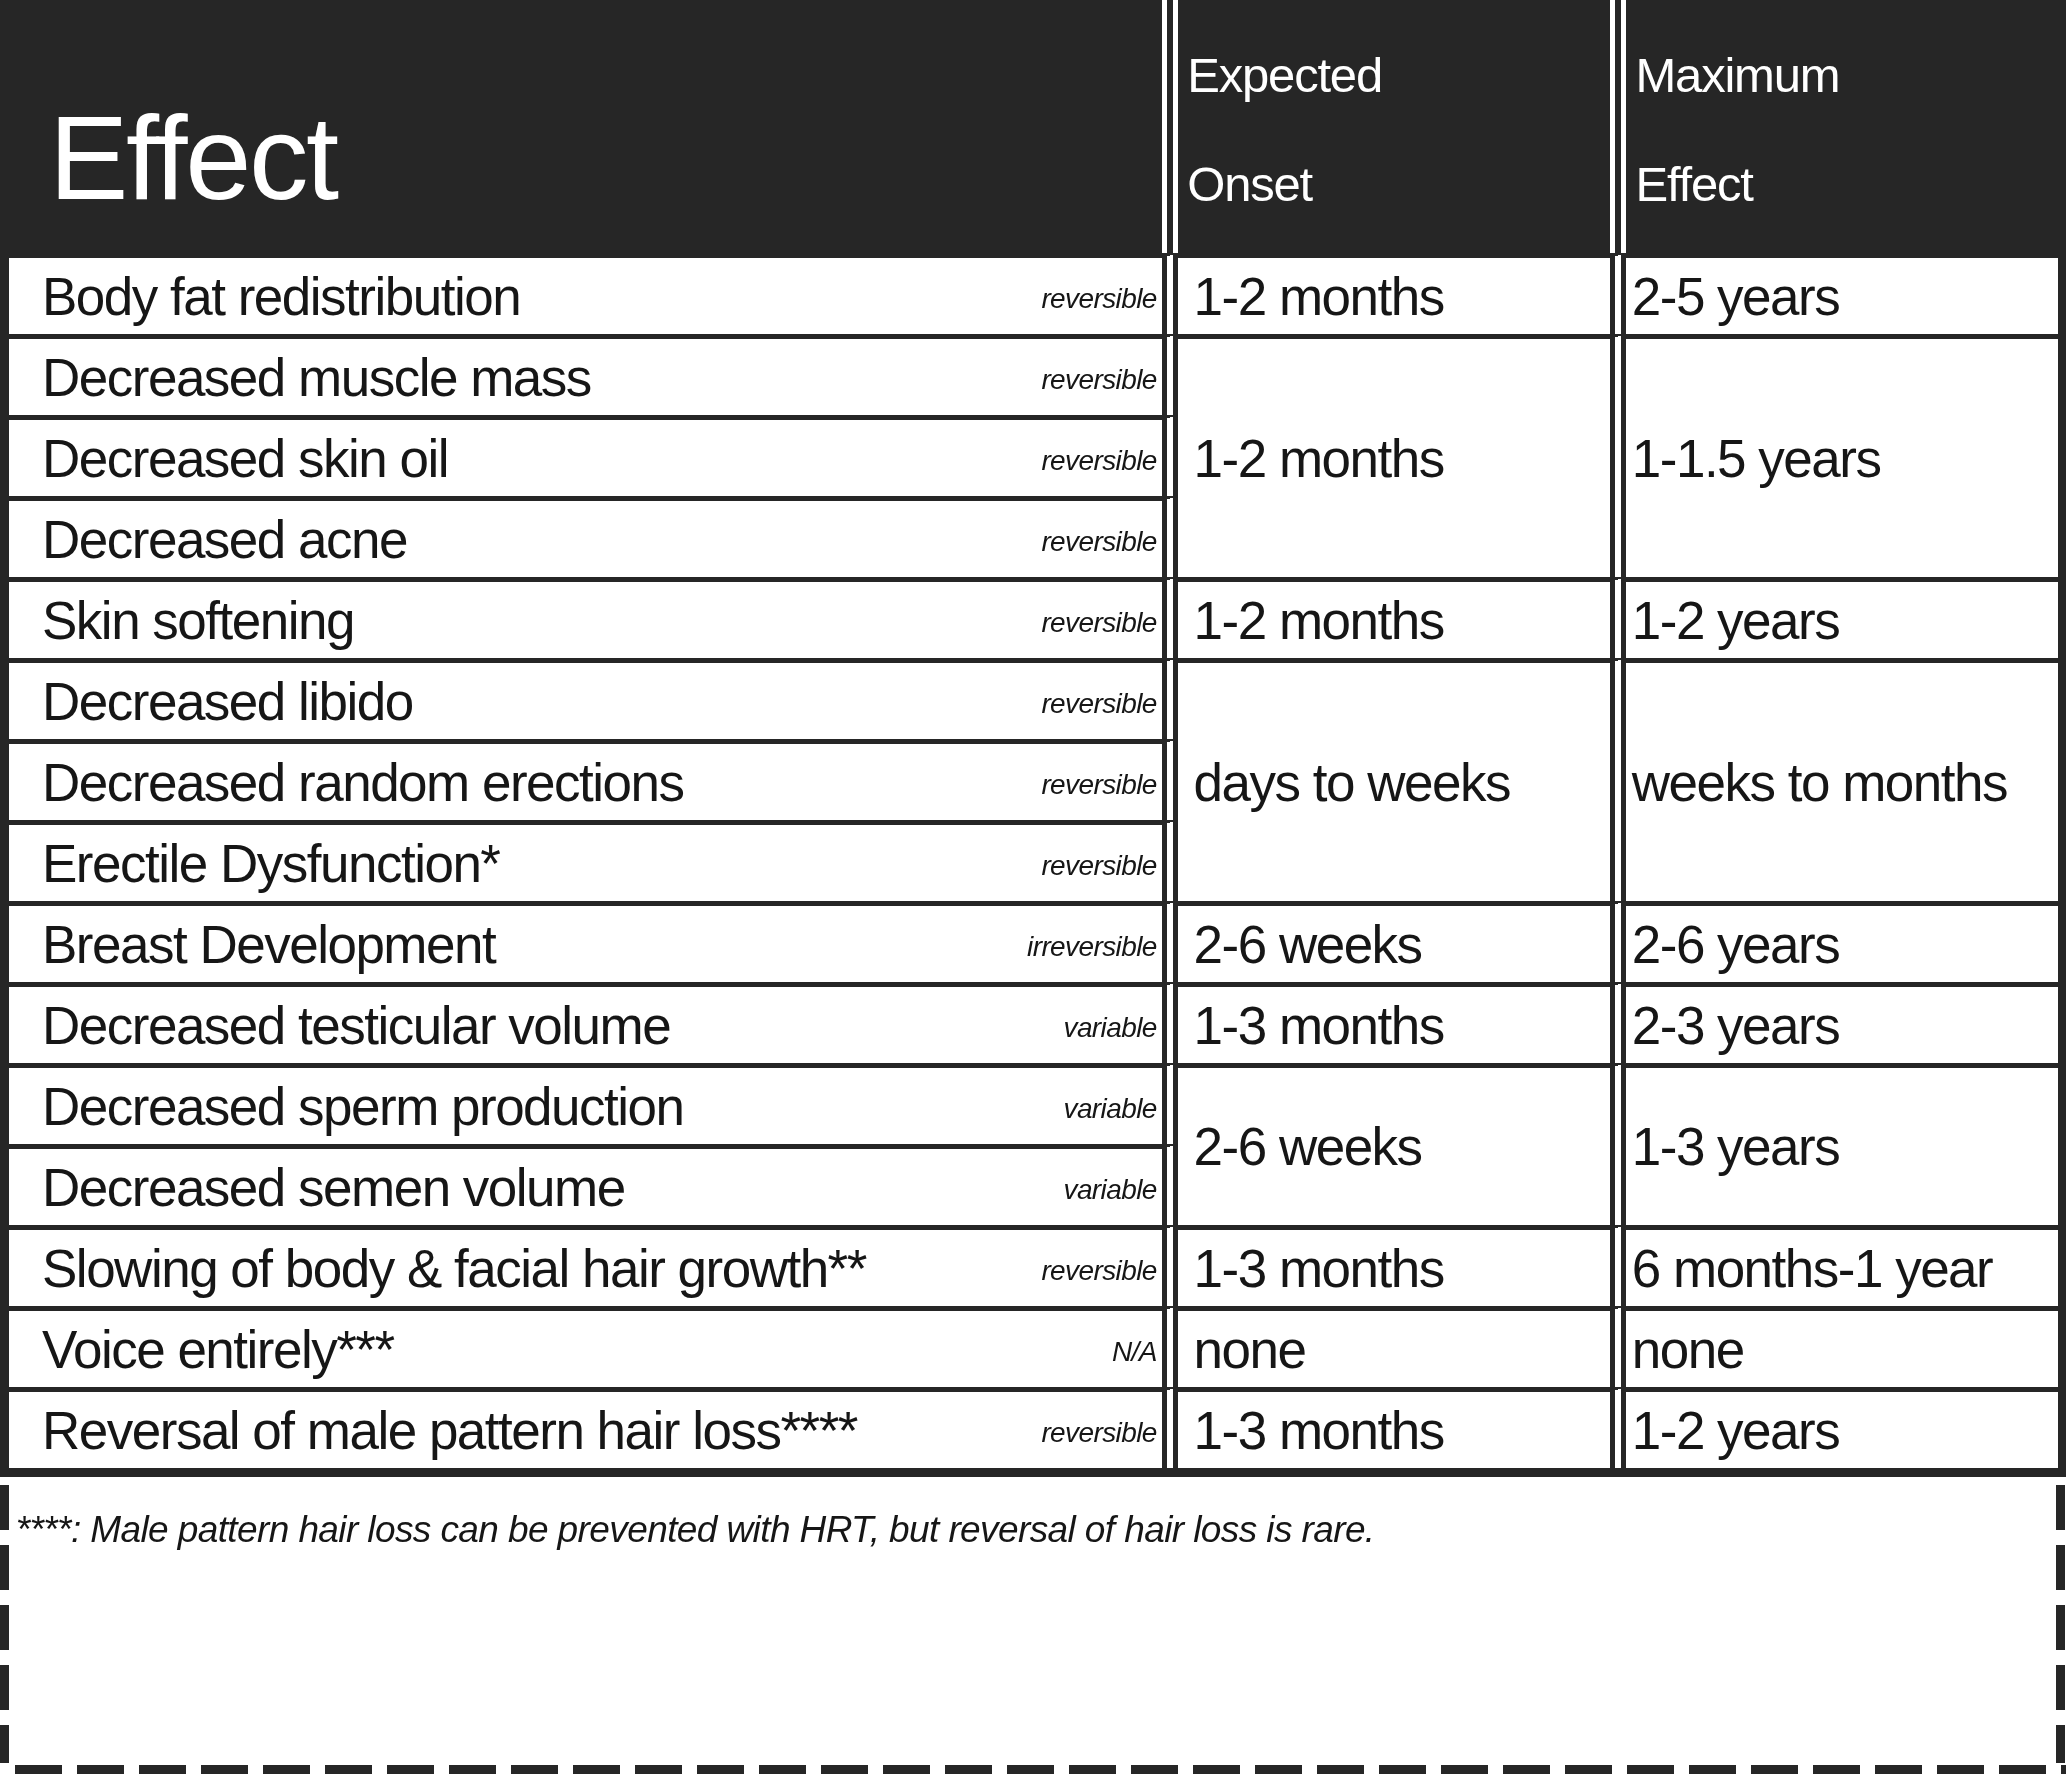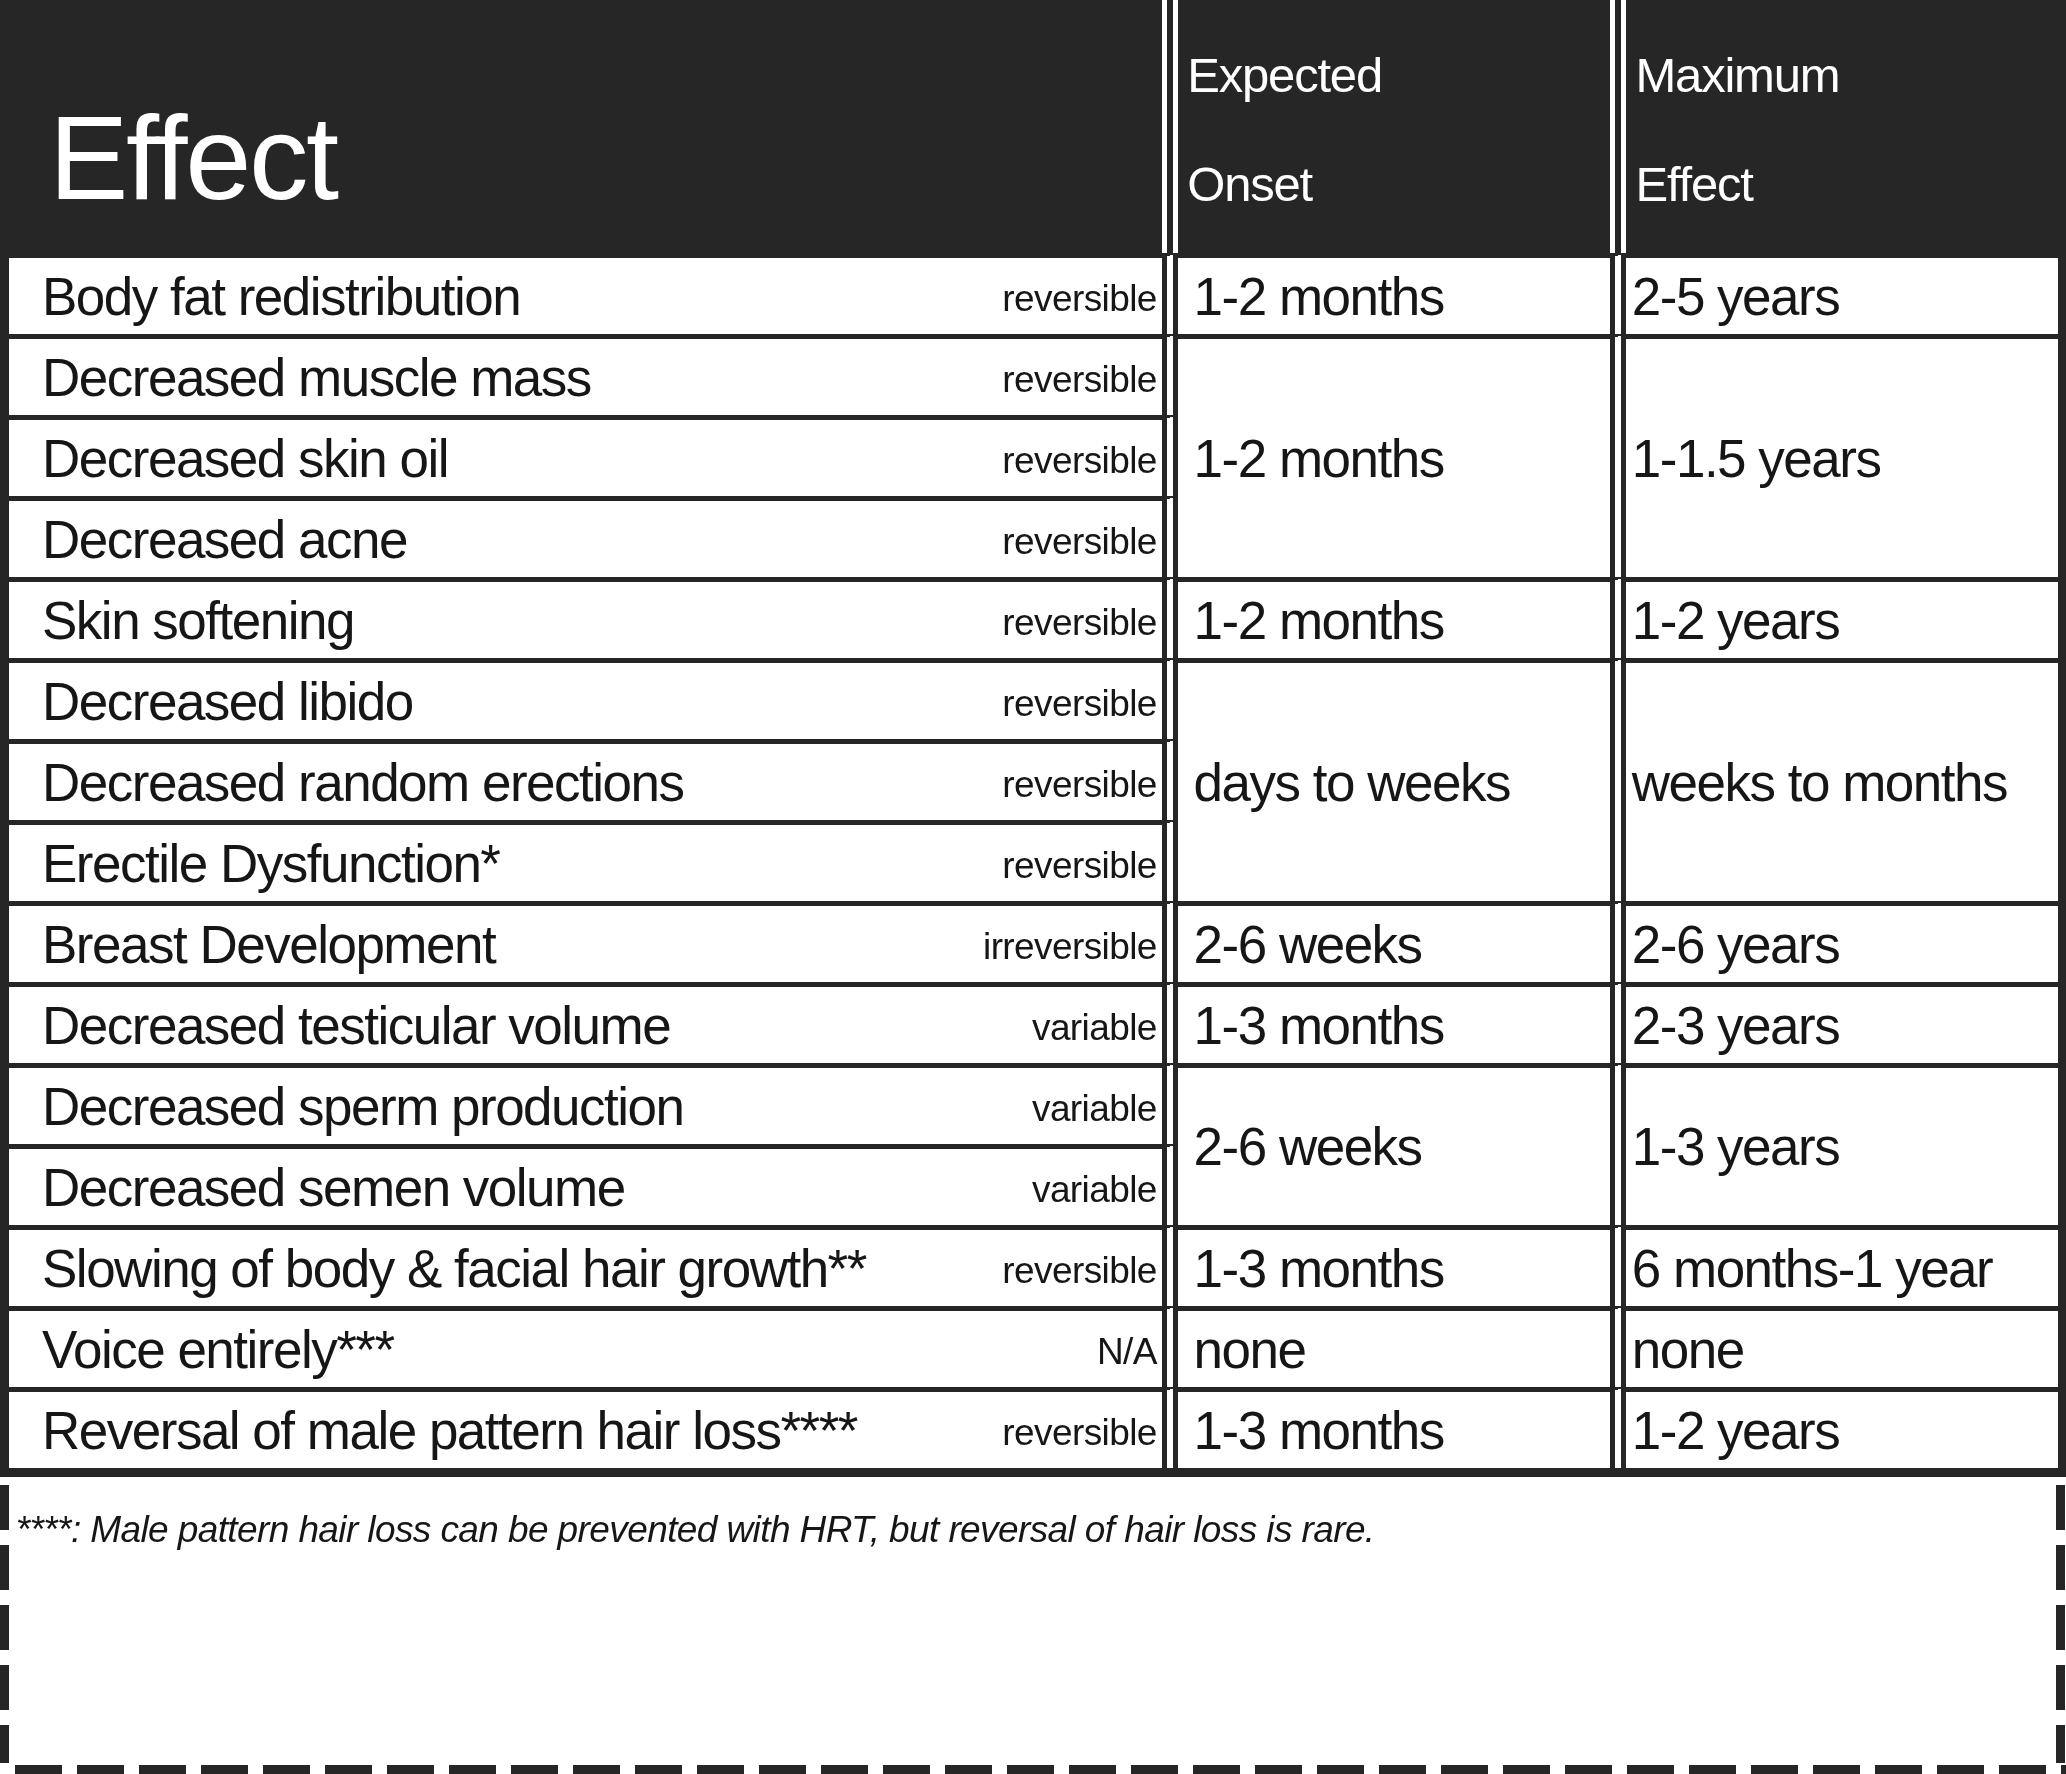--- a/index.html
+++ b/index.html
@@ -64,21 +64,22 @@
     align-items: center;
     width: 100%;
   }
   .ename {
     font-size: 53px;
     letter-spacing: -1.5px;
     white-space: nowrap;
   }
   .rev {
     margin-left: auto;
-    font-size: 37px;
+    font-style: italic;
+    font-size: 28px;
     letter-spacing: -0.6px;
     padding-top: 6px;
     white-space: nowrap;
   }
   td.onset, td.max {
     border-top: 5.4px solid #262626;
     padding-left: 6px;
     font-size: 53px;
     letter-spacing: -1.5px;
     white-space: nowrap;

